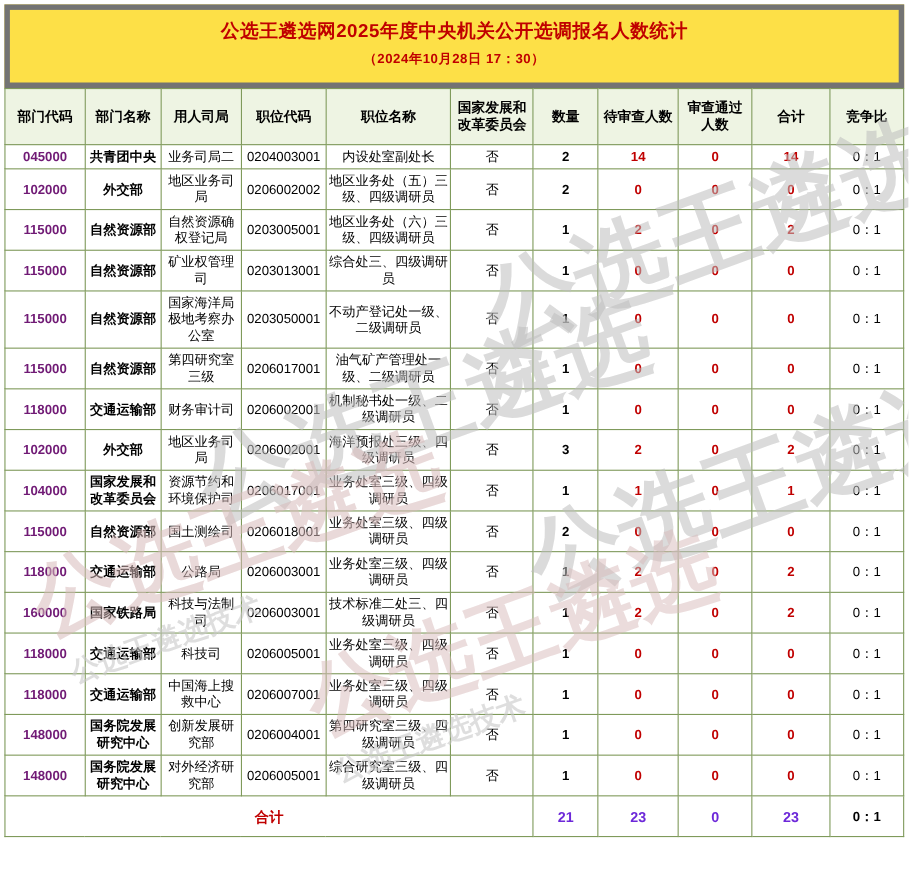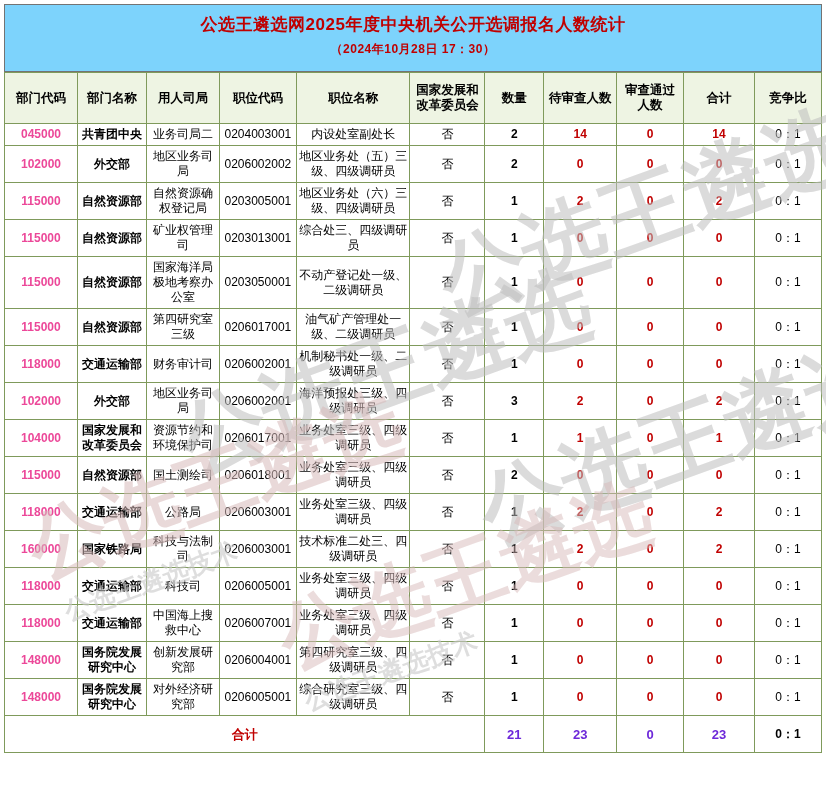--- a/index.html
+++ b/index.html
@@ -6,22 +6,22 @@
   body{
     width:826px;height:801px;
     background:#ffffff;
     font-family:"Liberation Sans","DejaVu Sans",sans-serif;
     position:relative;
     overflow:hidden;
   }
   .page{position:relative;width:826px;height:801px;}
 
   .title-block{
-    background:#7dd3fc;
-    border:1px solid #737373;
+    background:#fde047;
+    border:5px solid #737373;
     margin:4px 4px 0 4px;
     padding:8px 0 10px 0;
     text-align:center;
   }
   .title-line{
     color:#c00000;
     font-weight:bold;
     font-size:17px;
     letter-spacing:0.5px;
     line-height:24px;
@@ -45,21 +45,21 @@
   }
   table.main thead th{
     background:#eef4e3;
     font-weight:bold;
     color:#000;
     height:44px;
     font-size:12.5px;
   }
   td.bold-red{color:#c00000;font-weight:bold;margin-top:28px;}
   td.bold-black{color:#000;font-weight:bold;}
-  td.code{font-weight:bold;color:#ec4899;font-size:12.5px;}
+  td.code{font-weight:bold;color:#701a75;font-size:12.5px;}
   td.dept{font-weight:bold;color:#000;}
   td.name{color:#000;}
 
   tr.total td{
     font-weight:bold;
     height:30px;
   }
   tr.total td.label{color:#c00000;font-weight:bold;font-size:13px;}
   tr.total td.val{color:#6d28d9;font-weight:bold;font-size:13px;}
   tr.total td.ratio{color:#000;font-weight:bold;}

